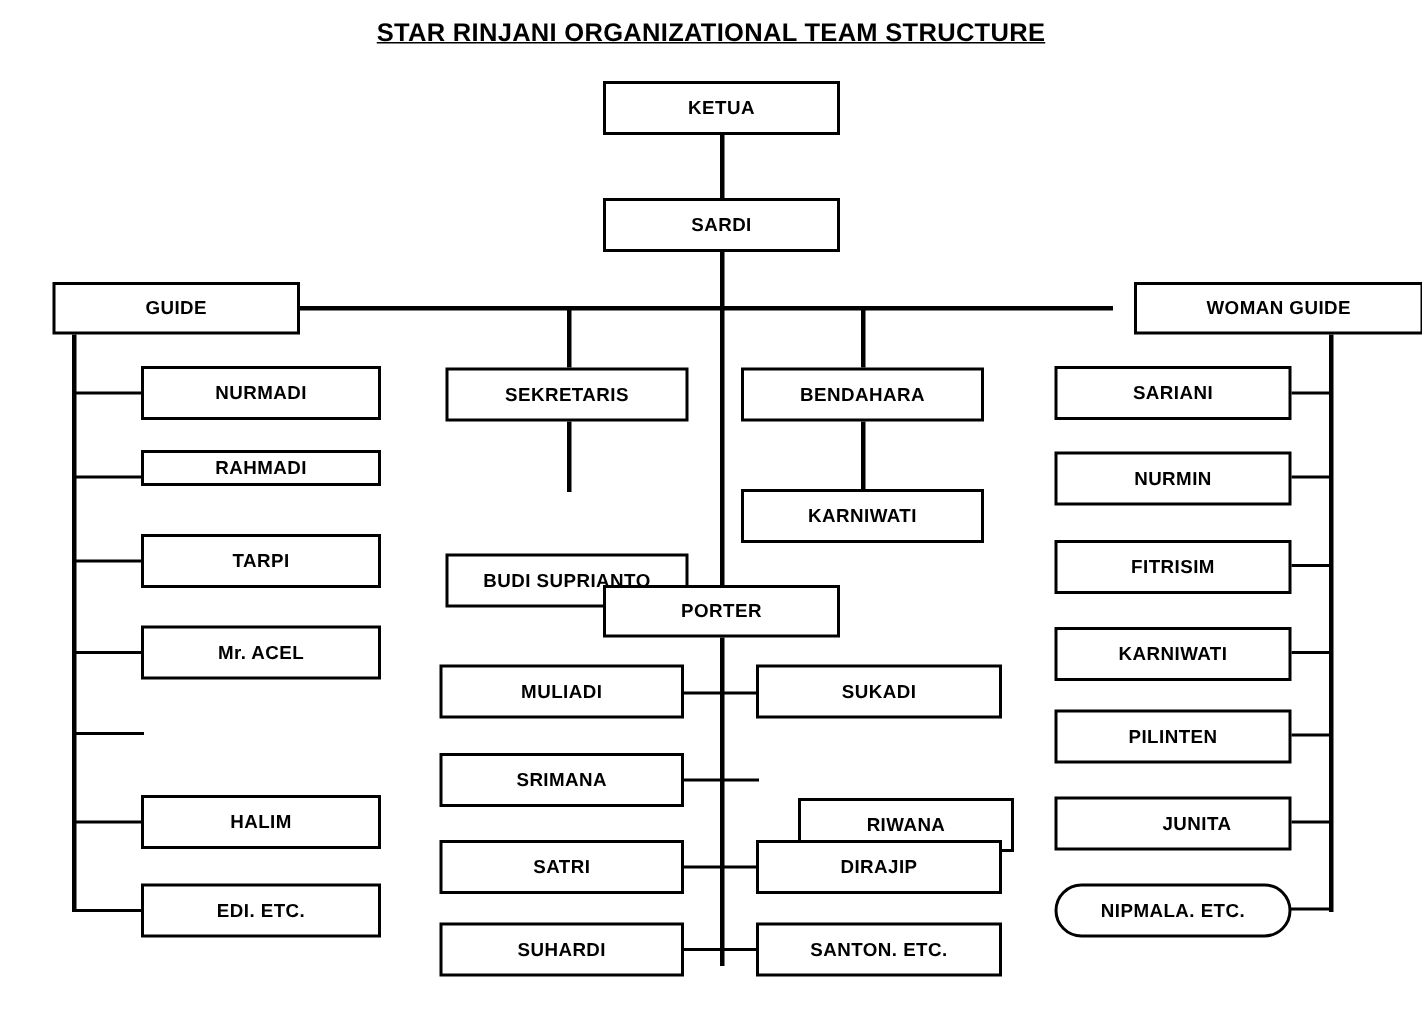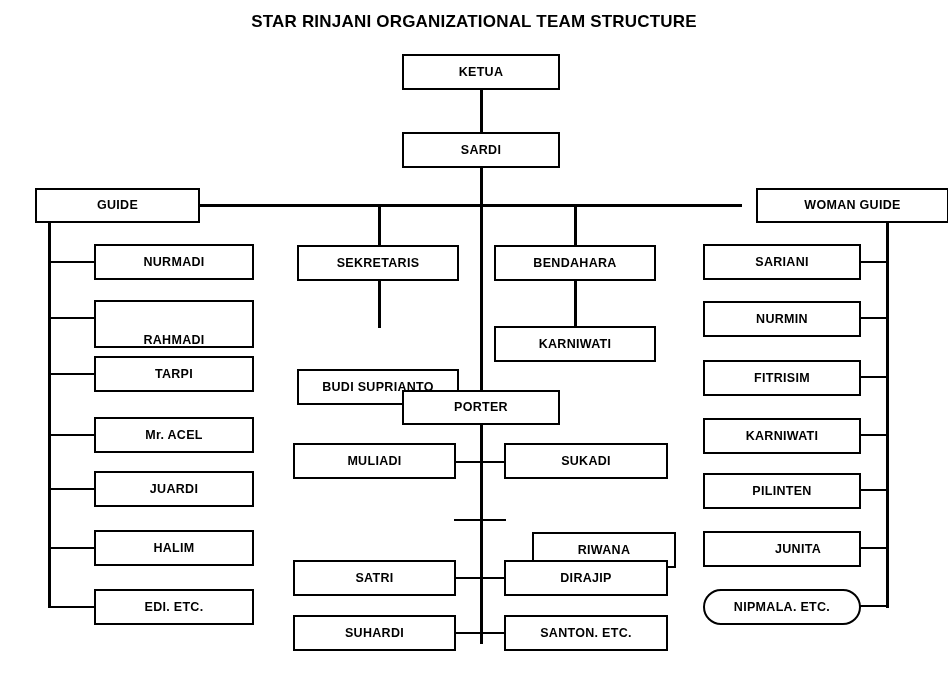--- a/index.html
+++ b/index.html
@@ -20,20 +20,21 @@
   .title {
     position: absolute;
     left: 0;
     top: 12px;
     width: 948px;
     text-align: center;
     font-size: 17px;
     font-weight: bold;
     letter-spacing: 0.2px;
     color: #000000;
+    text-decoration: underline;
   }
   .node {
     position: absolute;
     box-sizing: border-box;
     border: 2px solid #000000;
     background: #ffffff;
     display: flex;
     align-items: center;
     justify-content: center;
     font-size: 12.5px;
@@ -136,32 +137,29 @@
     <span class="label">KARNIWATI</span>
   </div>
 
   <div class="node" style="left:402px; top:390px; width:158px; height:35px;">
     <span class="label">PORTER</span>
   </div>
 
   <div class="node" style="left:94px; top:244px; width:160px; height:36px;">
     <span class="label">NURMADI</span>
   </div>
-  <div class="node" style="left:94px; top:300px; width:160px; height:48px;align-items:flex-end;">
+  <div class="node" style="left:94px; top:300px; width:160px; height:24px;">
     <span class="label">RAHMADI</span>
   </div>
   <div class="node" style="left:94px; top:356px; width:160px; height:36px;">
     <span class="label">TARPI</span>
   </div>
   <div class="node" style="left:94px; top:417px; width:160px; height:36px;">
     <span class="label">Mr. ACEL</span>
   </div>
-  <div class="node" style="left:94px; top:471px; width:160px; height:36px;">
-    <span class="label">JUARDI</span>
-  </div>
   <div class="node" style="left:94px; top:530px; width:160px; height:36px;">
     <span class="label">HALIM</span>
   </div>
   <div class="node" style="left:94px; top:589px; width:160px; height:36px;">
     <span class="label">EDI. ETC.</span>
   </div>
 
   <div class="node" style="left:703px; top:244px; width:158px; height:36px;">
     <span class="label">SARIANI</span>
   </div>
@@ -180,20 +178,23 @@
   <div class="node" style="left:703px; top:531px; width:158px; height:36px;padding-left:32px;">
     <span class="label">JUNITA</span>
   </div>
   <div class="node" style="left:703px; top:589px; width:158px; height:36px;border-radius:18px;">
     <span class="label">NIPMALA. ETC.</span>
   </div>
 
   <div class="node" style="left:293px; top:443px; width:163px; height:36px;">
     <span class="label">MULIADI</span>
   </div>
+  <div class="node" style="left:293px; top:502px; width:163px; height:36px;">
+    <span class="label">SRIMANA</span>
+  </div>
   <div class="node" style="left:293px; top:560px; width:163px; height:36px;">
     <span class="label">SATRI</span>
   </div>
   <div class="node" style="left:293px; top:615px; width:163px; height:36px;">
     <span class="label">SUHARDI</span>
   </div>
 
   <div class="node" style="left:504px; top:443px; width:164px; height:36px;">
     <span class="label">SUKADI</span>
   </div>

